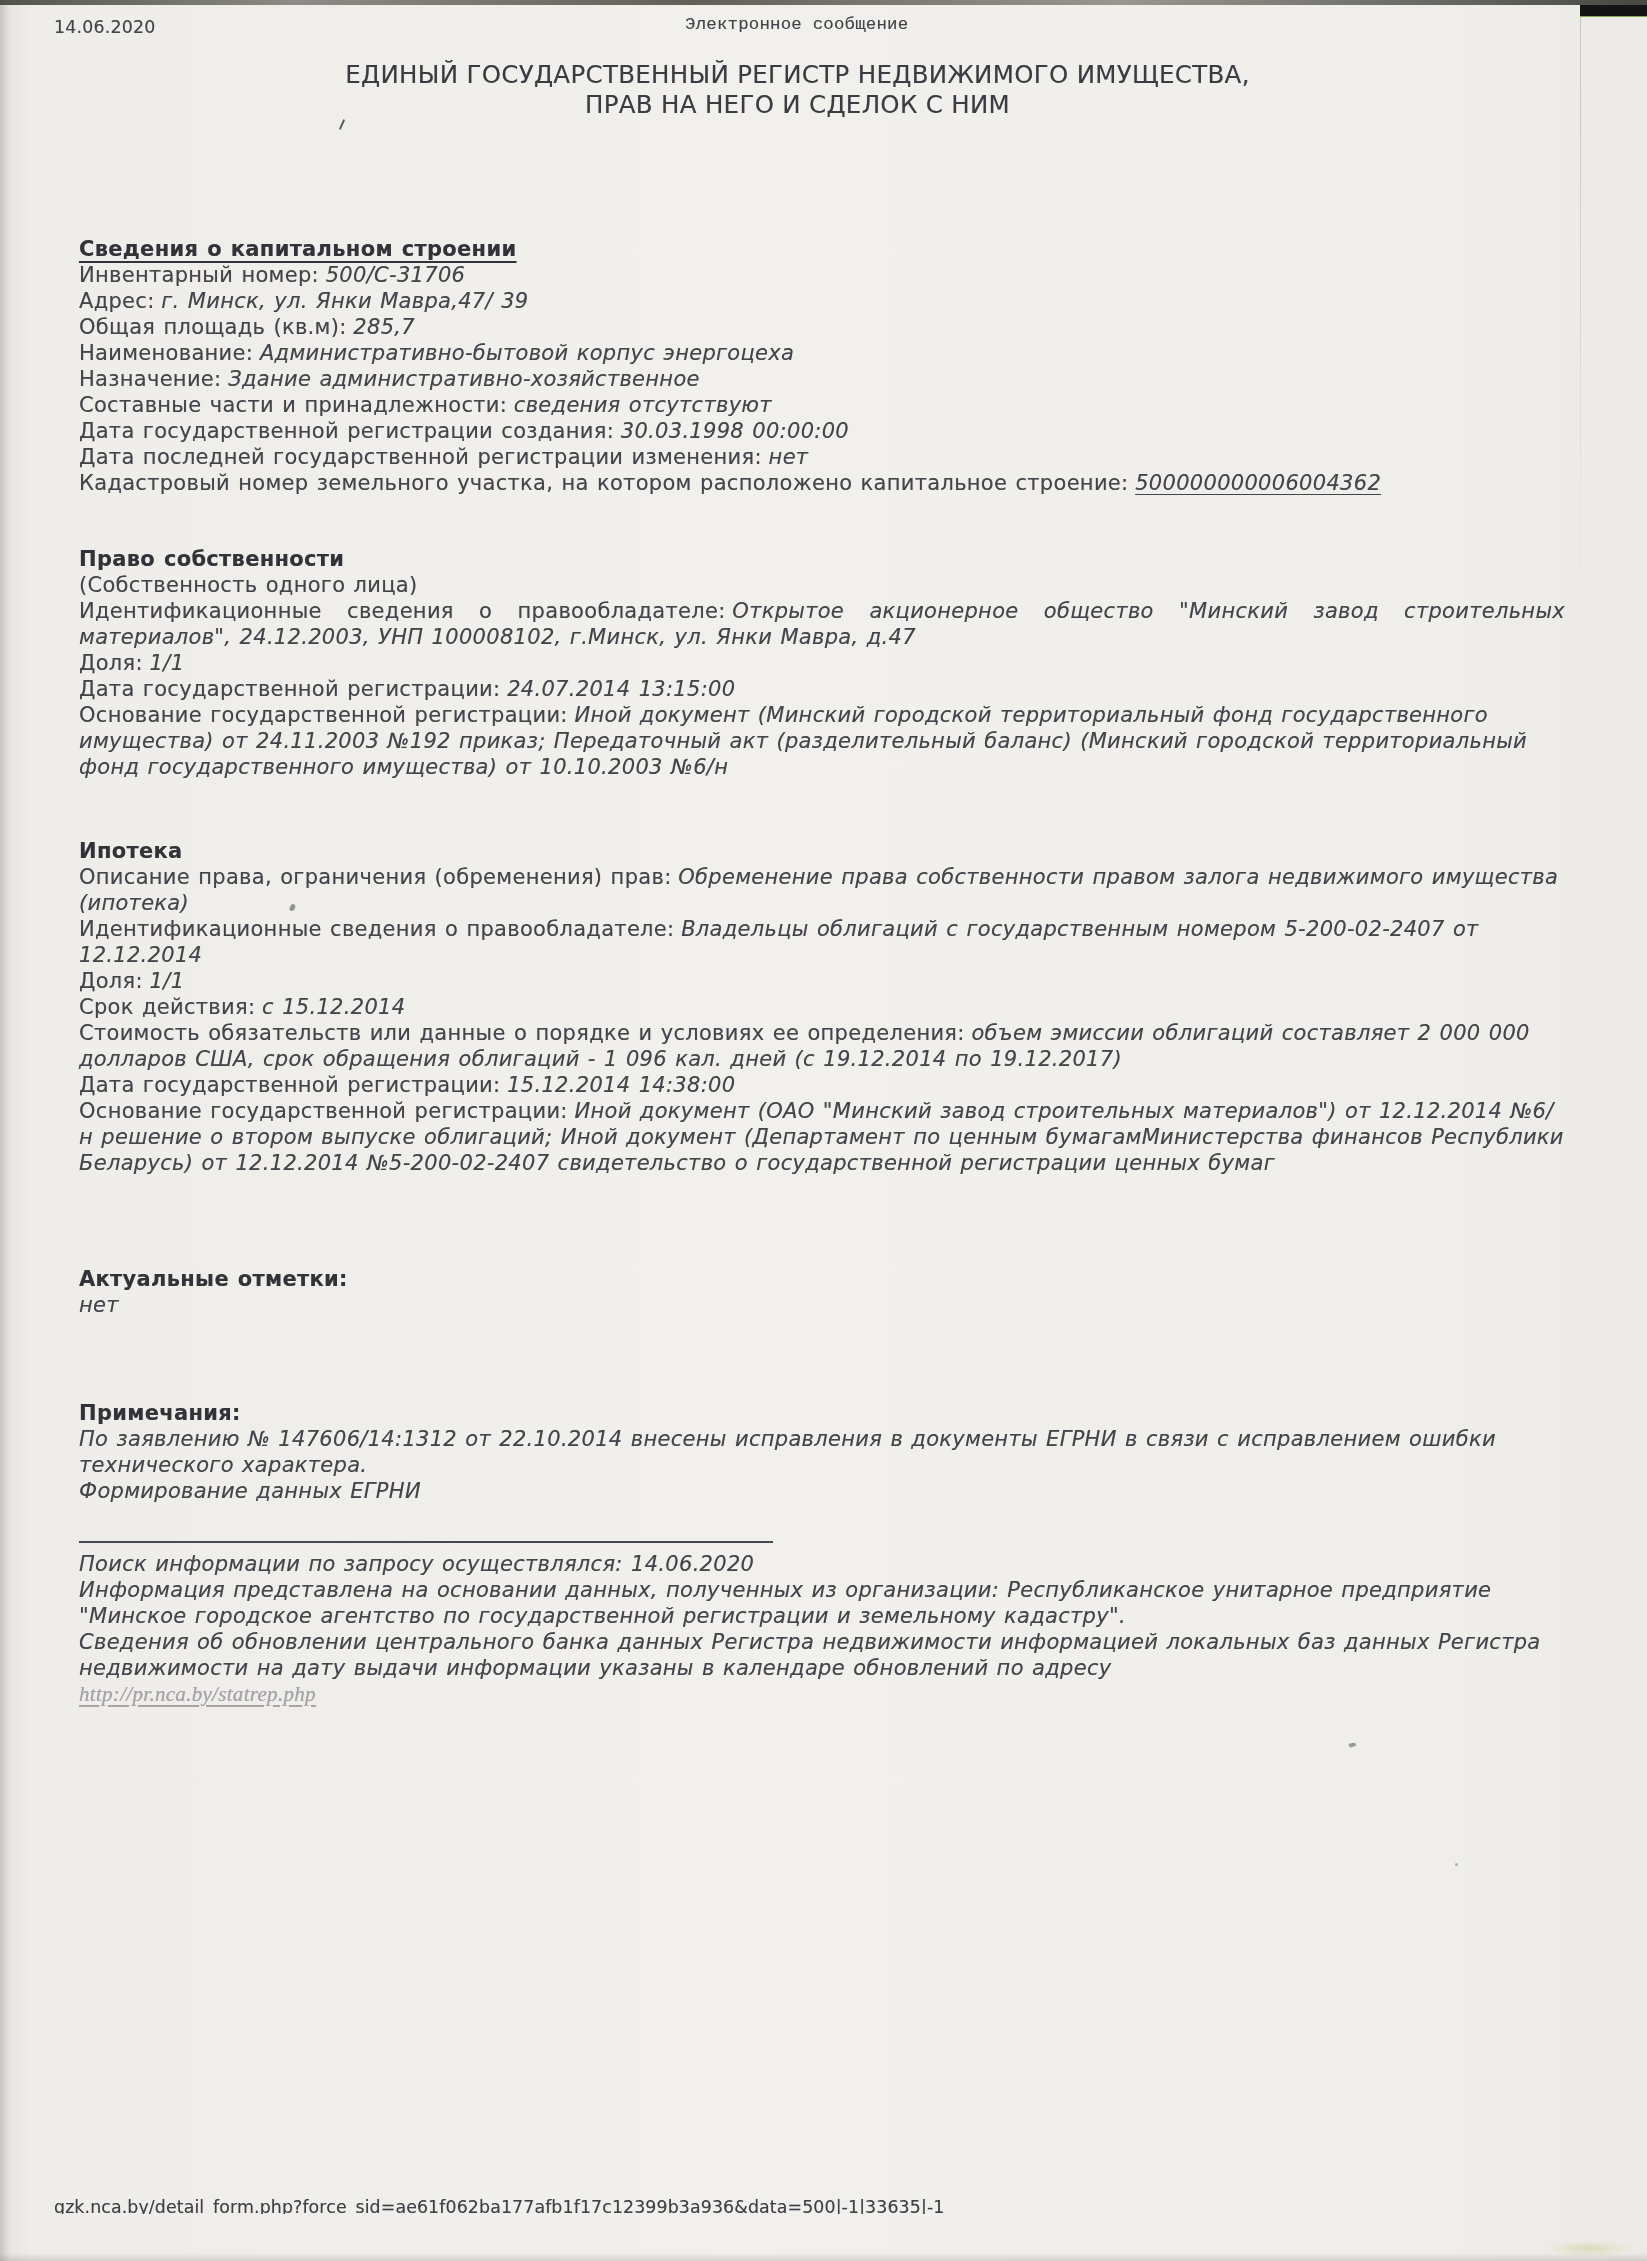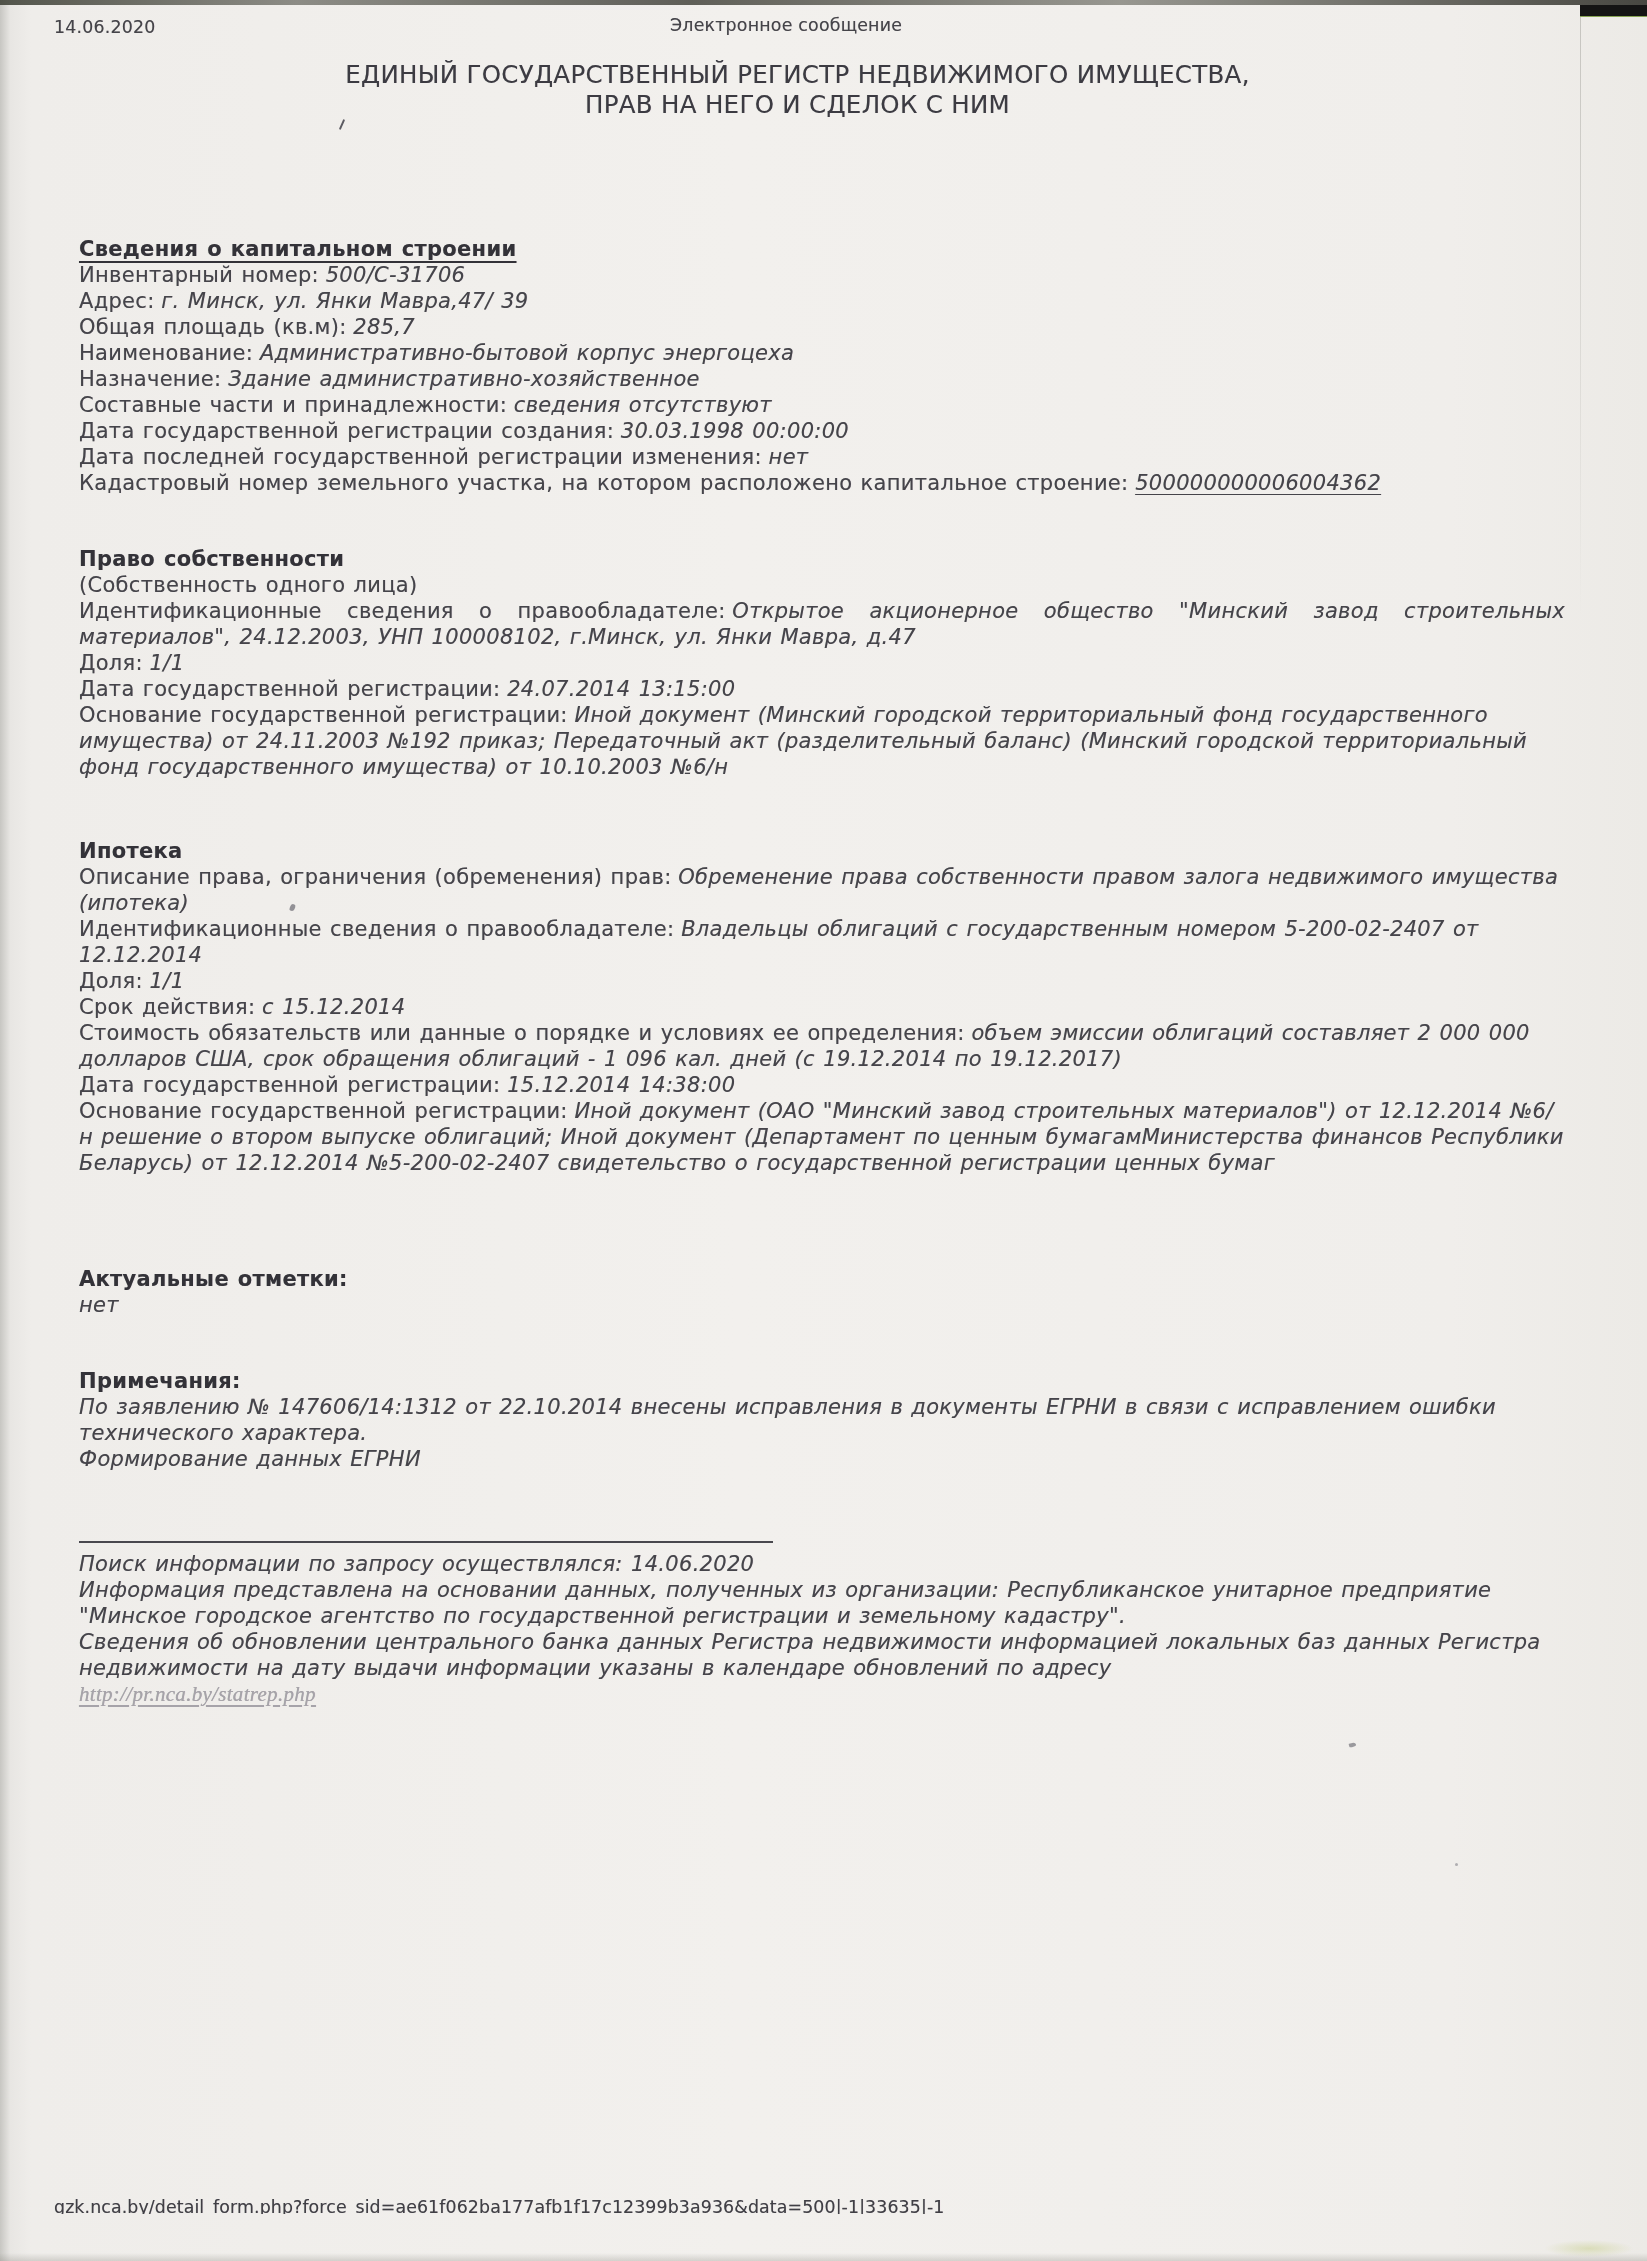--- a/index.html
+++ b/index.html
@@ -82,21 +82,21 @@
   <div class="corner-bar"></div>
   <div class="vline-right"></div>
   <div class="edge-bottom"></div>
   <div class="smudge-green"></div>
   <div class="tick-mark"></div>
   <div class="comma-mark"></div>
   <div class="speck speck-1"></div>
   <div class="speck speck-2"></div>
 
   <div class="abs small-print" style="left:54px; top:15.5px;">14.06.2020</div>
-  <div class="abs small-print" style="left:670px; top:14px;">Электронное сообщение</div>
+  <div class="abs small-print" style="left:685px; top:14px;font-family:Liberation Mono, monospace;">Электронное сообщение</div>
 
   <div class="abs title-block">
     <div>ЕДИНЫЙ ГОСУДАРСТВЕННЫЙ РЕГИСТР НЕДВИЖИМОГО ИМУЩЕСТВА,</div>
     <div>ПРАВ НА НЕГО И СДЕЛОК С НИМ</div>
   </div>
 
   <section class="sec" style="top:236px;">
     <h2 class="h u-head">Сведения о капитальном строении</h2>
     <p class="row"><span class="lbl">Инвентарный номер:</span><span class="val">500/С-31706</span></p>
     <p class="row"><span class="lbl">Адрес:</span><span class="val">г. Минск, ул. Янки Мавра,47/ 39</span></p>
@@ -127,21 +127,21 @@
     <p class="row"><span class="lbl">Стоимость обязательств или данные о порядке и условиях ее определения:</span><span class="val">объем эмиссии облигаций составляет 2 000 000 долларов США, срок обращения облигаций - 1 096 кал. дней (с 19.12.2014 по 19.12.2017)</span></p>
     <p class="row"><span class="lbl">Дата государственной регистрации:</span><span class="val">15.12.2014 14:38:00</span></p>
     <p class="row"><span class="lbl">Основание государственной регистрации:</span><span class="val">Иной документ (ОАО "Минский завод строительных материалов") от 12.12.2014 №6/н решение о втором выпуске облигаций; Иной документ (Департамент по ценным бумагамМинистерства финансов Республики Беларусь) от 12.12.2014 №5-200-02-2407 свидетельство о государственной регистрации ценных бумаг</span></p>
   </section>
 
   <section class="sec" style="top:1266px;">
     <h2 class="h">Актуальные отметки:</h2>
     <p class="row ital">нет</p>
   </section>
 
-  <section class="sec" style="top:1368px;">
+  <section class="sec" style="top:1400px;">
     <h2 class="h">Примечания:</h2>
     <p class="row ital">По заявлению № 147606/14:1312 от 22.10.2014 внесены исправления в документы ЕГРНИ в связи с исправлением ошибки технического характера.</p>
     <p class="row ital">Формирование данных ЕГРНИ</p>
   </section>
 
   <section class="sec" style="top:1541px;">
     <div class="rule"></div>
     <p class="row ital">Поиск информации по запросу осуществлялся: 14.06.2020</p>
     <p class="row ital">Информация представлена на основании данных, полученных из организации: Республиканское унитарное предприятие "Минское городское агентство по государственной регистрации и земельному кадастру".</p>
     <p class="row ital">Сведения об обновлении центрального банка данных Регистра недвижимости информацией локальных баз данных Регистра недвижимости на дату выдачи информации указаны в календаре обновлений по адресу</p>

